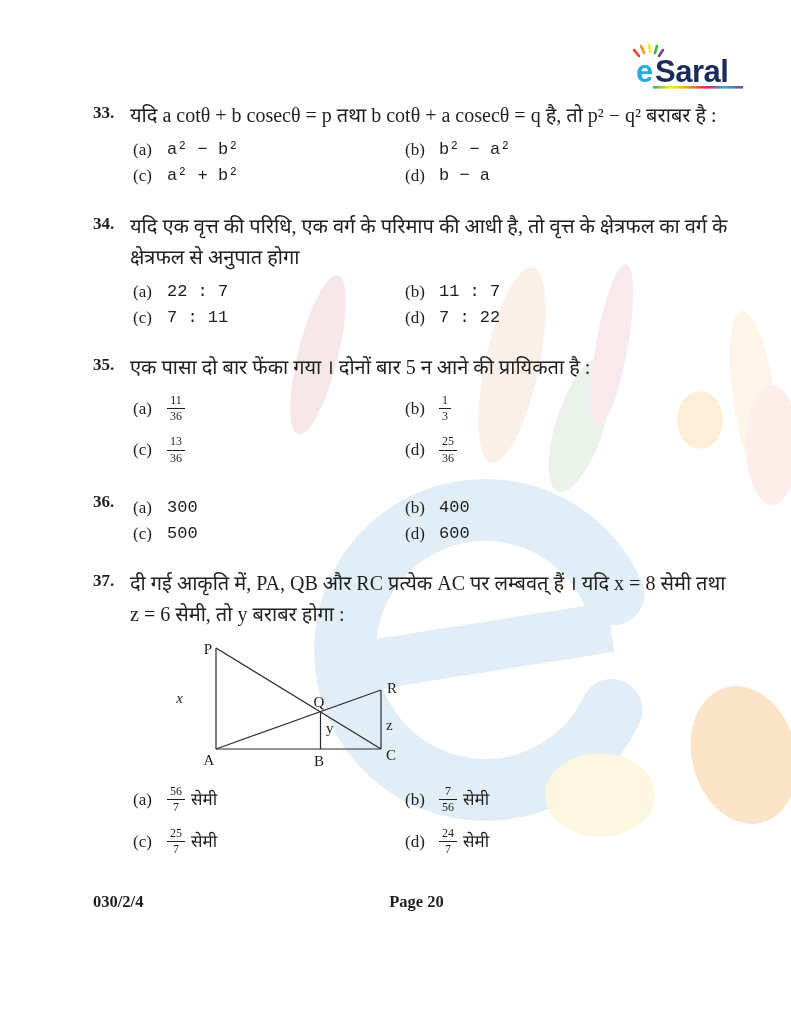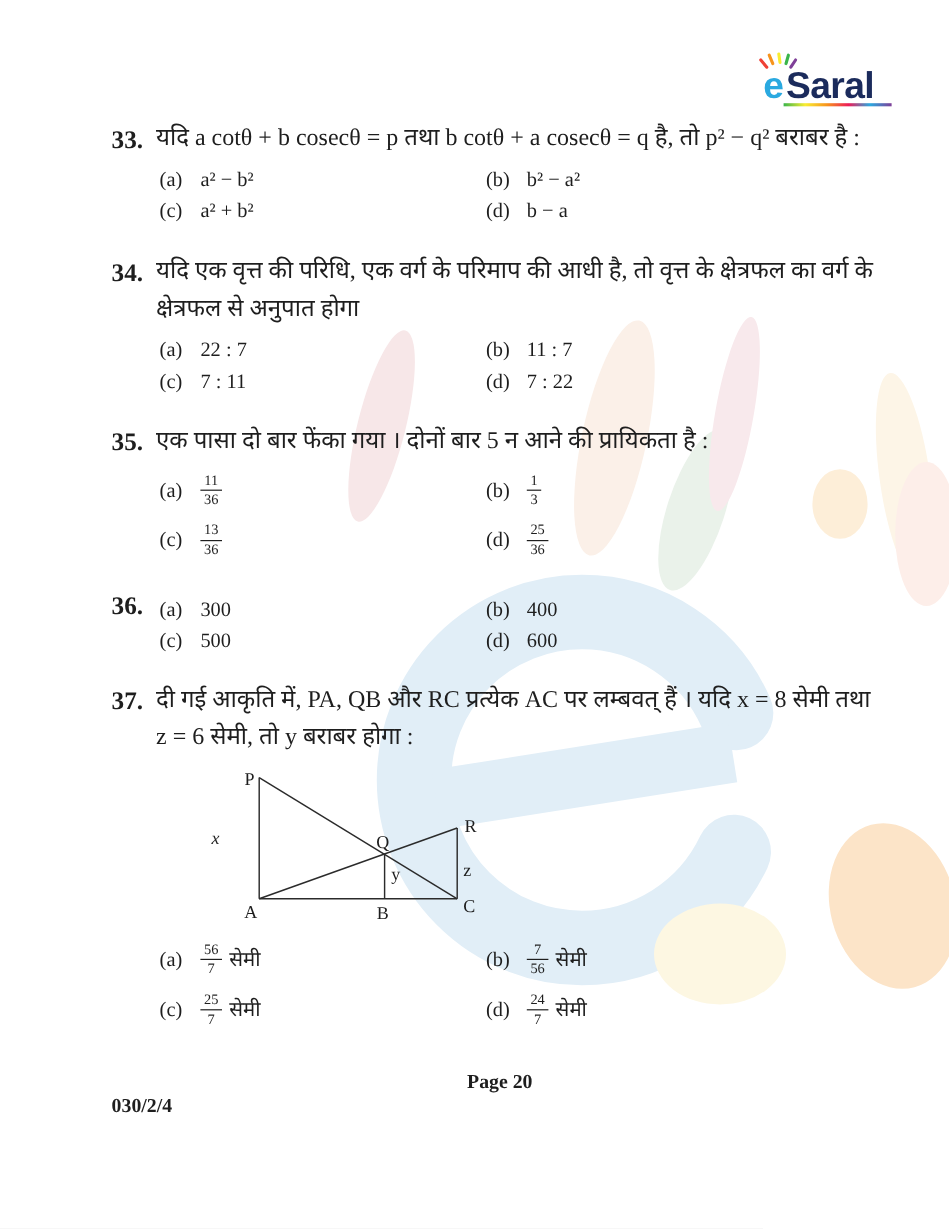--- a/index.html
+++ b/index.html
@@ -9,40 +9,40 @@
     font-family:"Liberation Serif","DejaVu Serif",serif;
     color:#1e1e1e;
   }
   .wm { position:absolute; left:0; top:0; z-index:0; }
   .content { position:relative; z-index:1; }
 
   .logo-wrap { display:flex; justify-content:flex-end; padding:42px 44px 0 0; height:44px; }
 
   .question { display:flex; margin:24px 58px 0 93px; }
   .question.first { margin-top:14px; }
-  .qnum { font-weight:bold; width:37px; flex:none; font-size:21px; line-height:1.55; }
+  .qnum { font-weight:bold; width:37px; flex:none; font-size:17px; line-height:1.55; }
   .qbody { flex:1; min-width:0; }
   .qtext { margin:0; font-size:20px; line-height:1.55; }
 
   .options { display:grid; grid-template-columns:272px auto; row-gap:5px; margin:8px 0 0 3px; font-size:17px; }
   .options.fracs { row-gap:12px; margin-top:11px; }
   .option { display:flex; align-items:center; line-height:1.25; }
   .olabel { width:34px; flex:none; }
-  .ovalue { white-space:nowrap; }
+  .ovalue { white-space:nowrap;font-family:Liberation Mono, monospace; }
 
   .frac { display:inline-block; text-align:center; font-size:12px; line-height:1.1; }
   .frac .num { display:block; padding:0 3px 1px; border-bottom:1.2px solid #1e1e1e; }
   .frac .den { display:block; padding:1px 3px 0; }
   .osuffix { margin-left:6px; }
 
   .fig-wrap { margin:8px 0 0 30px; line-height:0; }
 
   .footer { position:absolute; left:0; top:892px; width:100%; z-index:1;
             font-weight:bold; font-size:16.5px; }
-  .footer-code { position:absolute; left:93px; top:0;margin-top:20px; }
+  .footer-code { position:absolute; left:93px; top:0; }
   .footer-page { text-align:center;padding-left:42px; }
 </style>
 </head>
 <body>
 
 <div class="page">
 
   <svg class="wm" width="791" height="1024" viewBox="0 0 791 1024" aria-hidden="true">
     <g>
       <ellipse cx="318" cy="355" rx="20" ry="82" fill="#f7e7e8" transform="rotate(14 318 355)"></ellipse>

